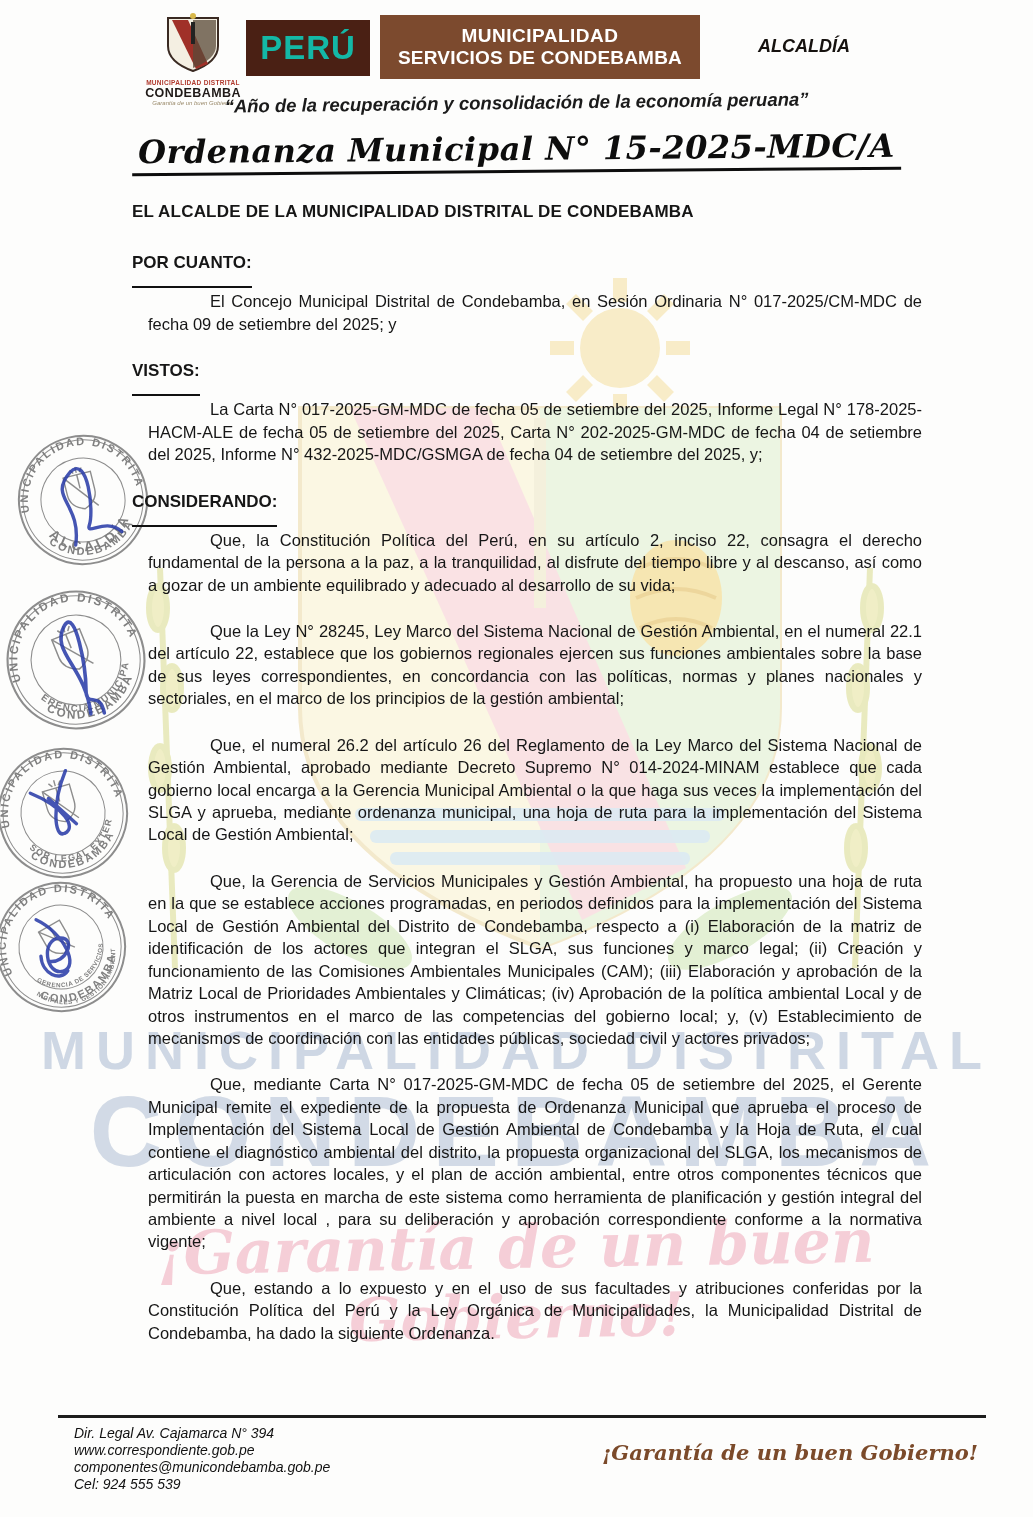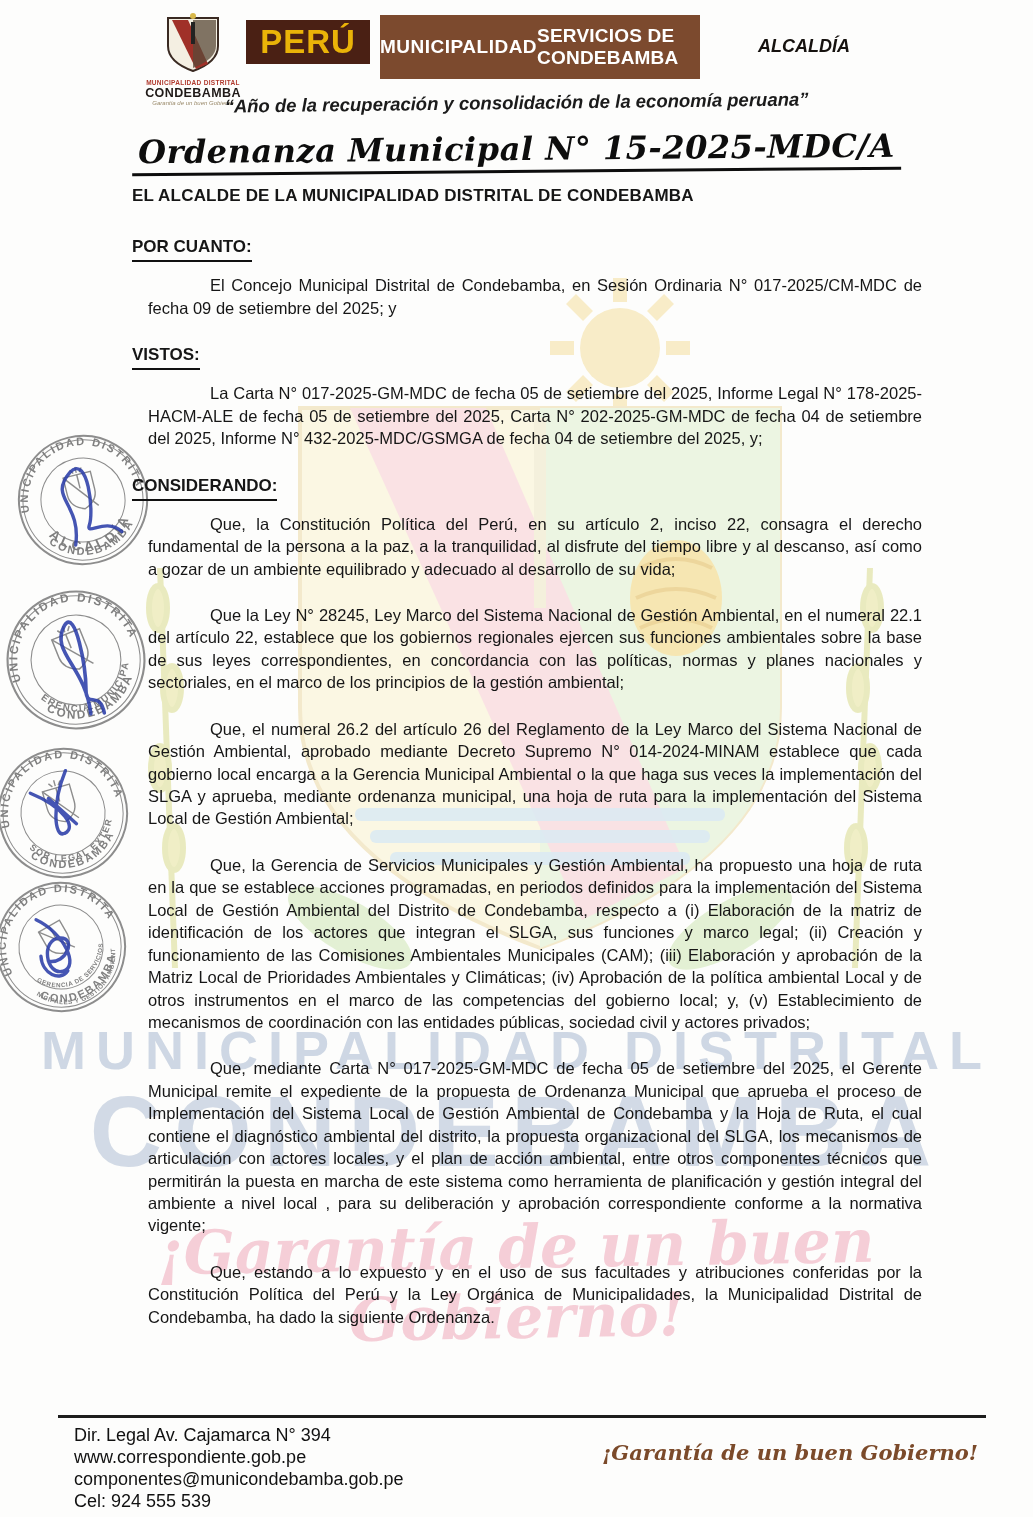--- a/index.html
+++ b/index.html
@@ -14,52 +14,52 @@
   .wm-words .l1{font-size:54px;letter-spacing:10px;}
   .wm-words .l2{font-size:100px;letter-spacing:12px;color:rgba(167,184,207,.5);}
   .wm-script{position:absolute;left:0;top:1212px;width:100%;text-align:center;z-index:0;pointer-events:none;
     font-family:"DejaVu Serif",serif;font-style:italic;font-weight:bold;
     font-size:60px;color:rgba(236,148,170,.45);transform:rotate(-1deg);}
   
   .logo{position:absolute;left:138px;top:12px;width:110px;text-align:center;z-index:2;}
   .logo .l1{font-size:6.5px;font-weight:bold;color:#b03a2e;letter-spacing:.3px;margin-top:1px;}
   .logo .l2{font-size:12.5px;font-weight:bold;color:#201a18;letter-spacing:.4px;}
   .logo .l3{font-size:6px;font-style:italic;color:#9a8a6a;}
-  .box-peru{position:absolute;left:246px;top:20px;width:124px;height:44px;background:#4a2014;z-index:2;
-    color:#eab308;font-size:33px;font-weight:bold;display:flex;align-items:center;justify-content:center;letter-spacing:1px;}
+  .box-peru{position:absolute;left:246px;top:20px;width:124px;height:56px;background:#4a2014;z-index:2;
+    color:#14b8a6;font-size:33px;font-weight:bold;display:flex;align-items:center;justify-content:center;letter-spacing:1px;}
   .box-muni{position:absolute;left:380px;top:15px;width:320px;height:64px;background:#7c4a2e;z-index:2;
-    color:#fff;font-weight:bold;display:flex;flex-direction:row;align-items:center;justify-content:center;line-height:1.18;}
+    color:#fff;font-weight:bold;display:flex;flex-direction:column;align-items:center;justify-content:center;line-height:1.18;}
   .box-muni .m1{font-size:19px;letter-spacing:.5px;}
   .box-muni .m2{font-size:19px;letter-spacing:.2px;}
   .office{position:absolute;left:758px;top:36px;z-index:2;font-style:italic;font-weight:bold;font-size:18px;color:#16120f;}
   .motto{position:absolute;left:0;top:92px;width:100%;text-align:center;z-index:2;
     font-weight:bold;font-style:italic;font-size:18.5px;color:#1b1b1b;transform:rotate(-0.7deg);}
   .doc-title{position:absolute;left:0;top:130px;width:100%;text-align:center;z-index:2;transform:rotate(-0.5deg);}
   .doc-title span{display:inline-block;font-family:"DejaVu Serif",serif;font-style:italic;font-weight:bold;
     font-size:32px;color:#0d0d0d;border-bottom:3px solid #0d0d0d;padding:0 6px 2px 6px;letter-spacing:.5px;}
   
-  .body-flow{position:absolute;left:132px;top:184px;width:790px;z-index:2;font-size:16.5px;line-height:1.36;}
+  .body-flow{position:absolute;left:132px;top:200px;width:790px;z-index:2;font-size:16.5px;line-height:1.36;}
   .subject{font-weight:bold;font-size:17px;margin:0 0 28px 0;letter-spacing:.2px;}
   .sec-head{font-weight:bold;font-size:17px;margin:0 0 16px 0;}
-  .sec-head span{border-bottom:2px solid #111;padding-bottom:4px;}
+  .sec-head span{border-bottom:2px solid #111;padding-bottom:14px;}
   .para{text-align:justify;text-indent:62px;margin:0 0 24px 16px;}
   
   .stamp{position:absolute;z-index:1;width:150px;height:150px;}
   .stamp svg{width:100%;height:100%;}
   .stamp text{fill:#7f7f7f;font-family:"Liberation Sans",sans-serif;font-weight:bold;}
   .st-arc{font-size:11px;letter-spacing:2px;}
   .st-mid-lg{font-size:13.5px;letter-spacing:4px;fill:#767676;}
   .st-mid-sm{font-size:9px;letter-spacing:1.5px;}
   .st-mid-xs{font-size:6.3px;letter-spacing:.6px;}
   .st-ring{fill:none;stroke:#8d8d8d;}
   .st-emblem{fill:none;stroke:#8d8d8d;stroke-width:1.4;}
   .st-sign{fill:none;stroke:#2b3ea8;stroke-width:3.4;stroke-linecap:round;opacity:.88;}
   
   .footer{position:absolute;left:58px;top:1415px;width:928px;border-top:3.5px solid #1d1d1d;z-index:2;}
-  .footer .addr{padding:7px 0 0 16px;font-size:18px;line-height:1.22;color:#111;}
+  .footer .addr{padding:7px 0 0 16px;font-size:14px;line-height:1.22;color:#111;font-style:italic;}
   .footer .slogan{position:absolute;right:8px;top:22px;font-family:"DejaVu Serif",serif;font-style:italic;
     font-weight:bold;font-size:21px;color:#7b4a2a;}
 </style>
 </head>
 <body>
 
 <div id="page">
 
   <svg class="wm-shield" viewBox="0 0 800 800" aria-hidden="true">
 

